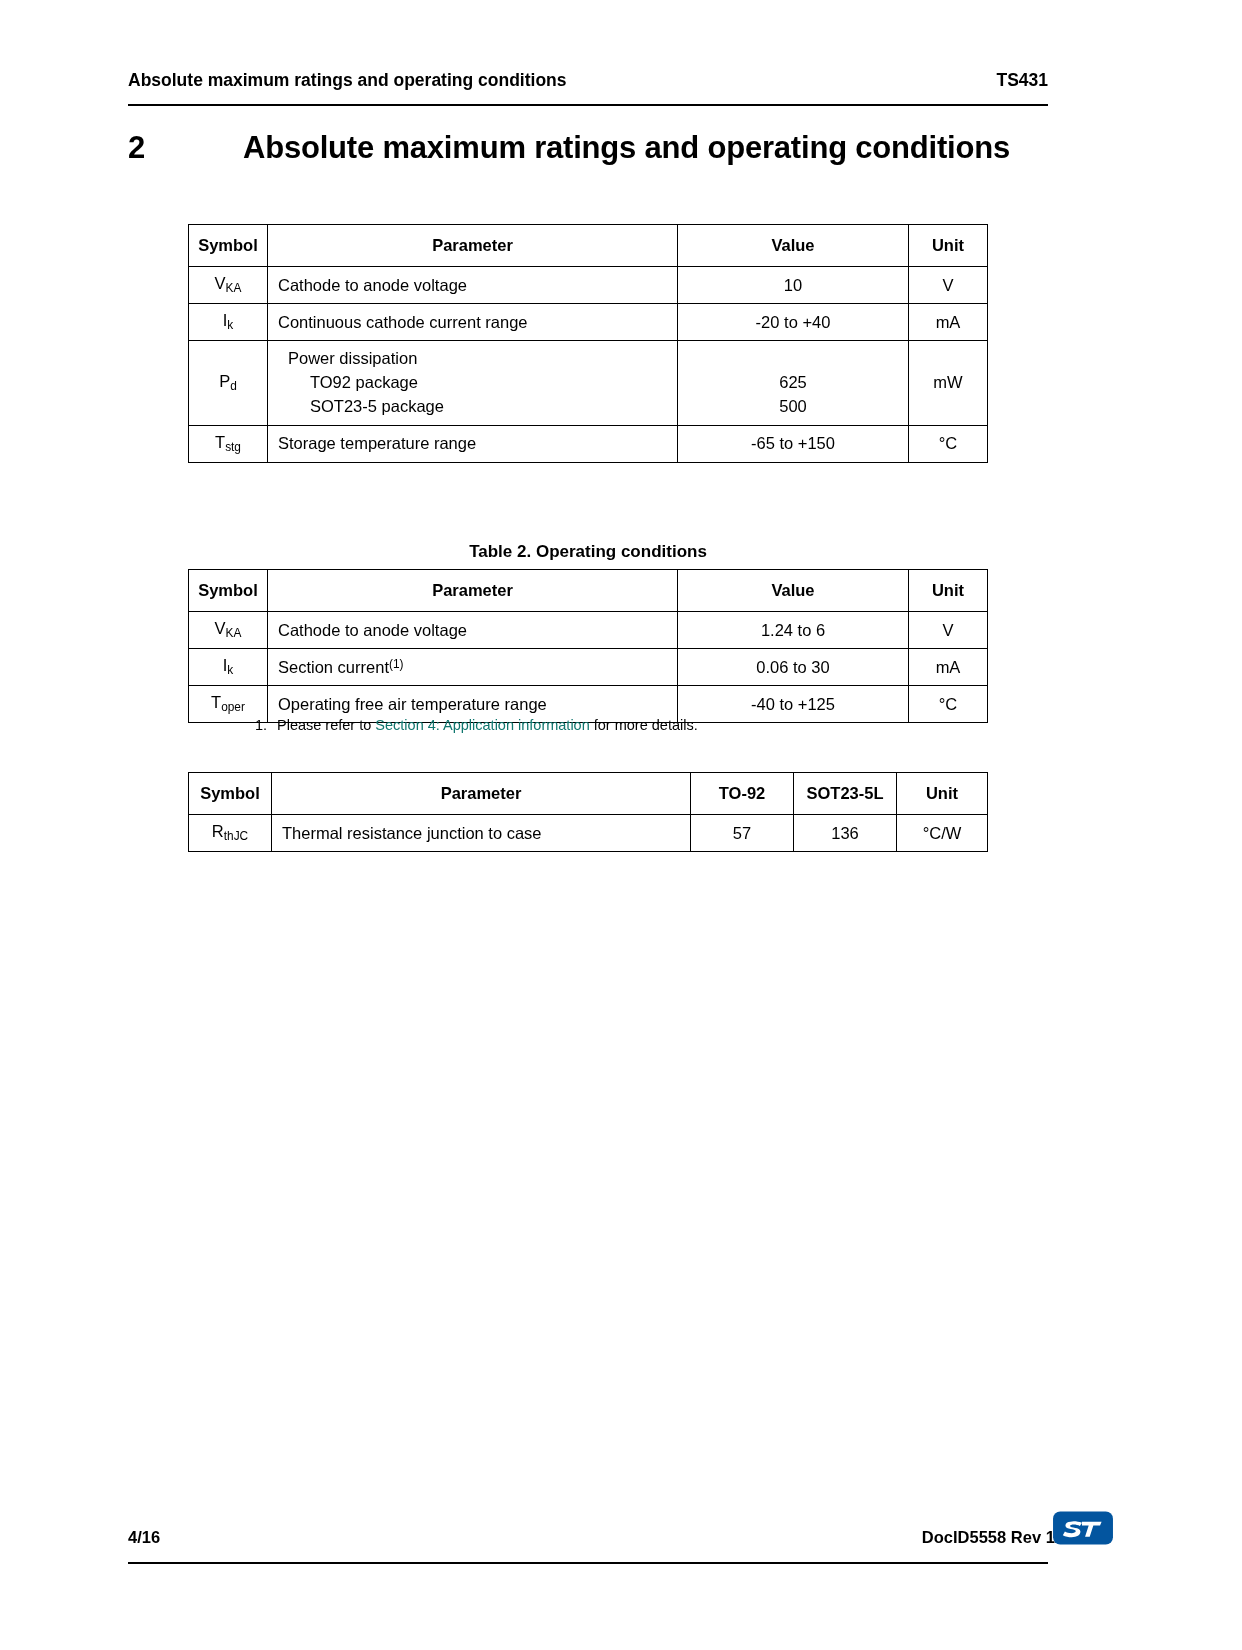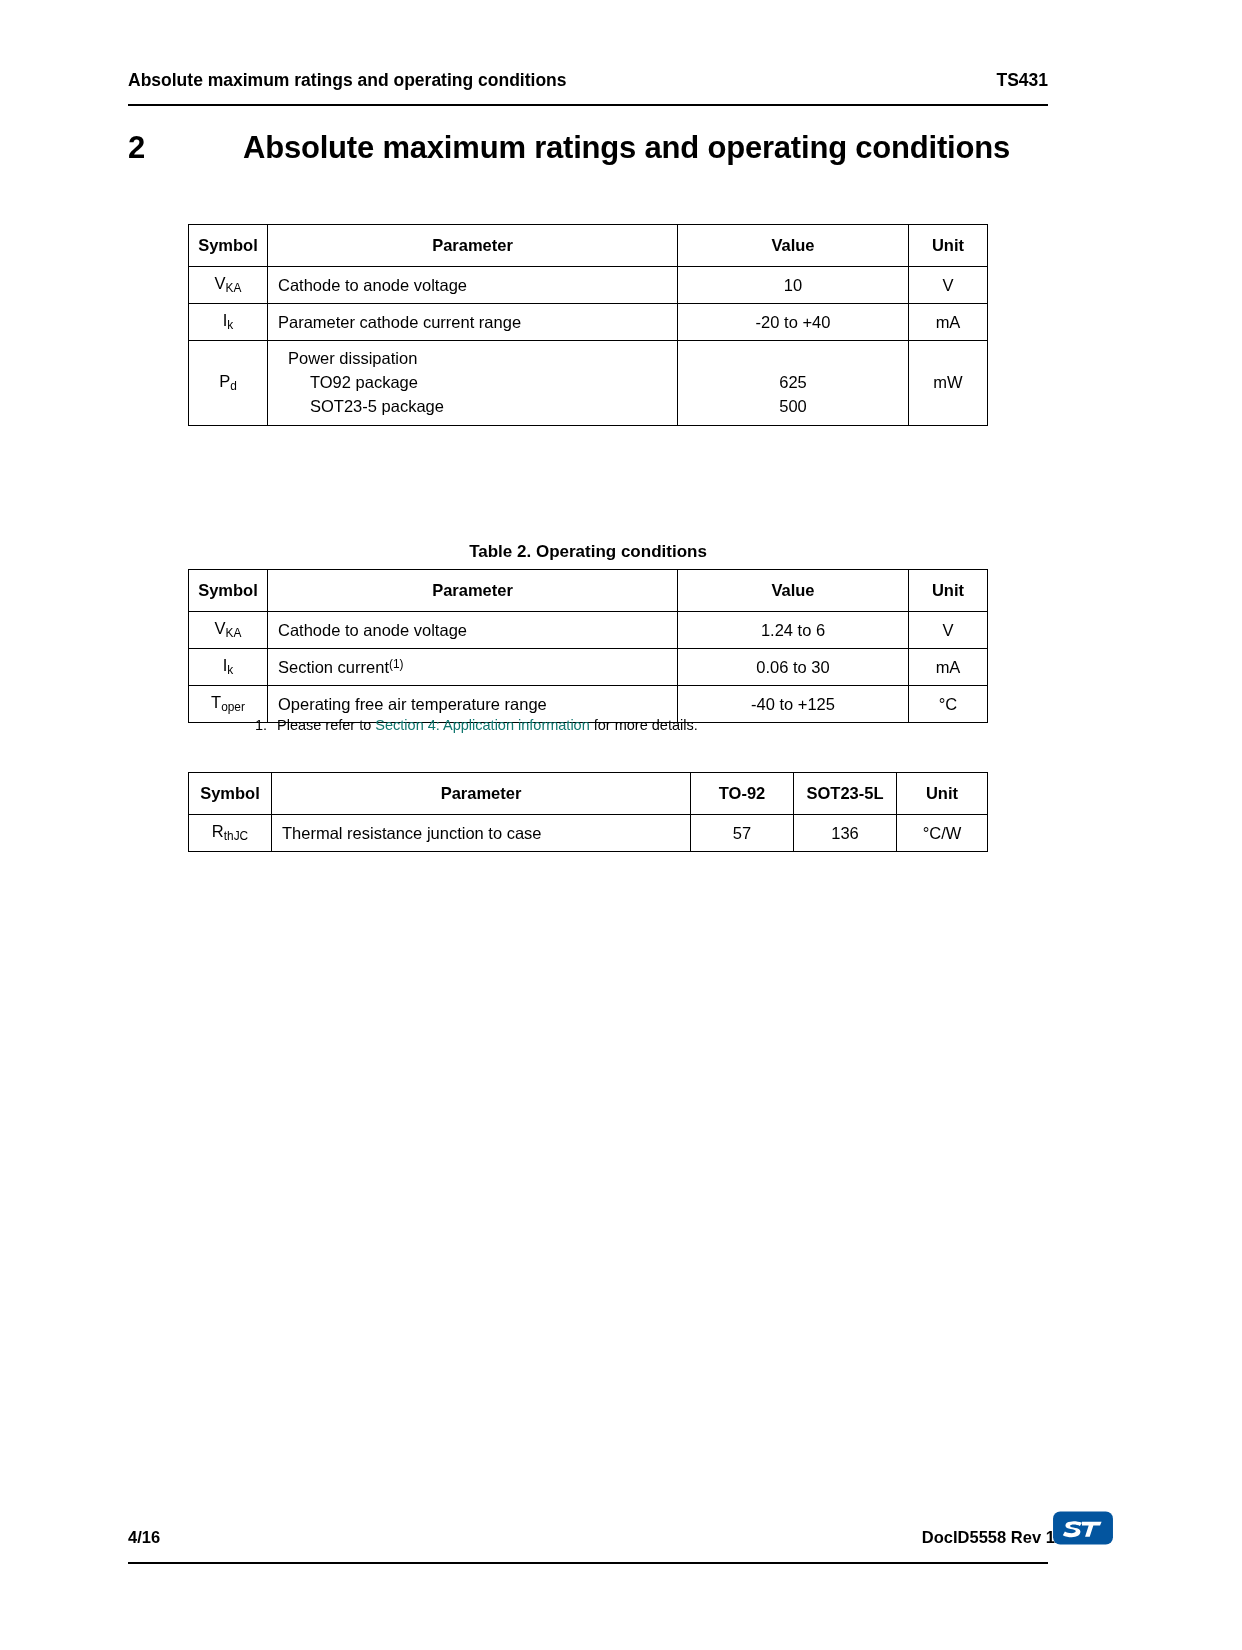--- a/index.html
+++ b/index.html
@@ -177,21 +177,21 @@
       </thead>
       <tbody>
         <tr>
           <td class="c-sym row-h"><span>V</span><sub>KA</sub></td>
           <td class="c-par row-h">Cathode to anode voltage</td>
           <td class="c-val row-h">10</td>
           <td class="c-unit row-h">V</td>
         </tr>
         <tr>
           <td class="c-sym row-h"><span>I</span><sub>k</sub></td>
-          <td class="c-par row-h">Parameter cathode current range</td>
+          <td class="c-par row-h">Continuous cathode current range</td>
           <td class="c-val row-h">-20 to +40</td>
           <td class="c-unit row-h">mA</td>
         </tr>
         <tr>
           <td class="c-sym"><span>P</span><sub>d</sub></td>
           <td class="c-par">
             <div class="multi">
               <div>Power dissipation</div>
               <div class="indent">TO92 package</div>
               <div class="indent">SOT23-5 package</div>
@@ -199,20 +199,26 @@
           </td>
           <td class="c-val">
             <div class="valstack">
               <div style="height:24px;"></div>
               <div>625</div>
               <div>500</div>
             </div>
           </td>
           <td class="c-unit">mW</td>
         </tr>
+        <tr>
+          <td class="c-sym row-h"><span>T</span><sub>stg</sub></td>
+          <td class="c-par row-h">Storage temperature range</td>
+          <td class="c-val row-h">-65 to +150</td>
+          <td class="c-unit row-h">°C</td>
+        </tr>
       </tbody>
     </table>
   </div>
 
   <div class="block2">
     <div class="table-caption">Table 2. Operating conditions</div>
     <table class="dt">
       <thead>
         <tr>
           <th class="c-sym">Symbol</th>

